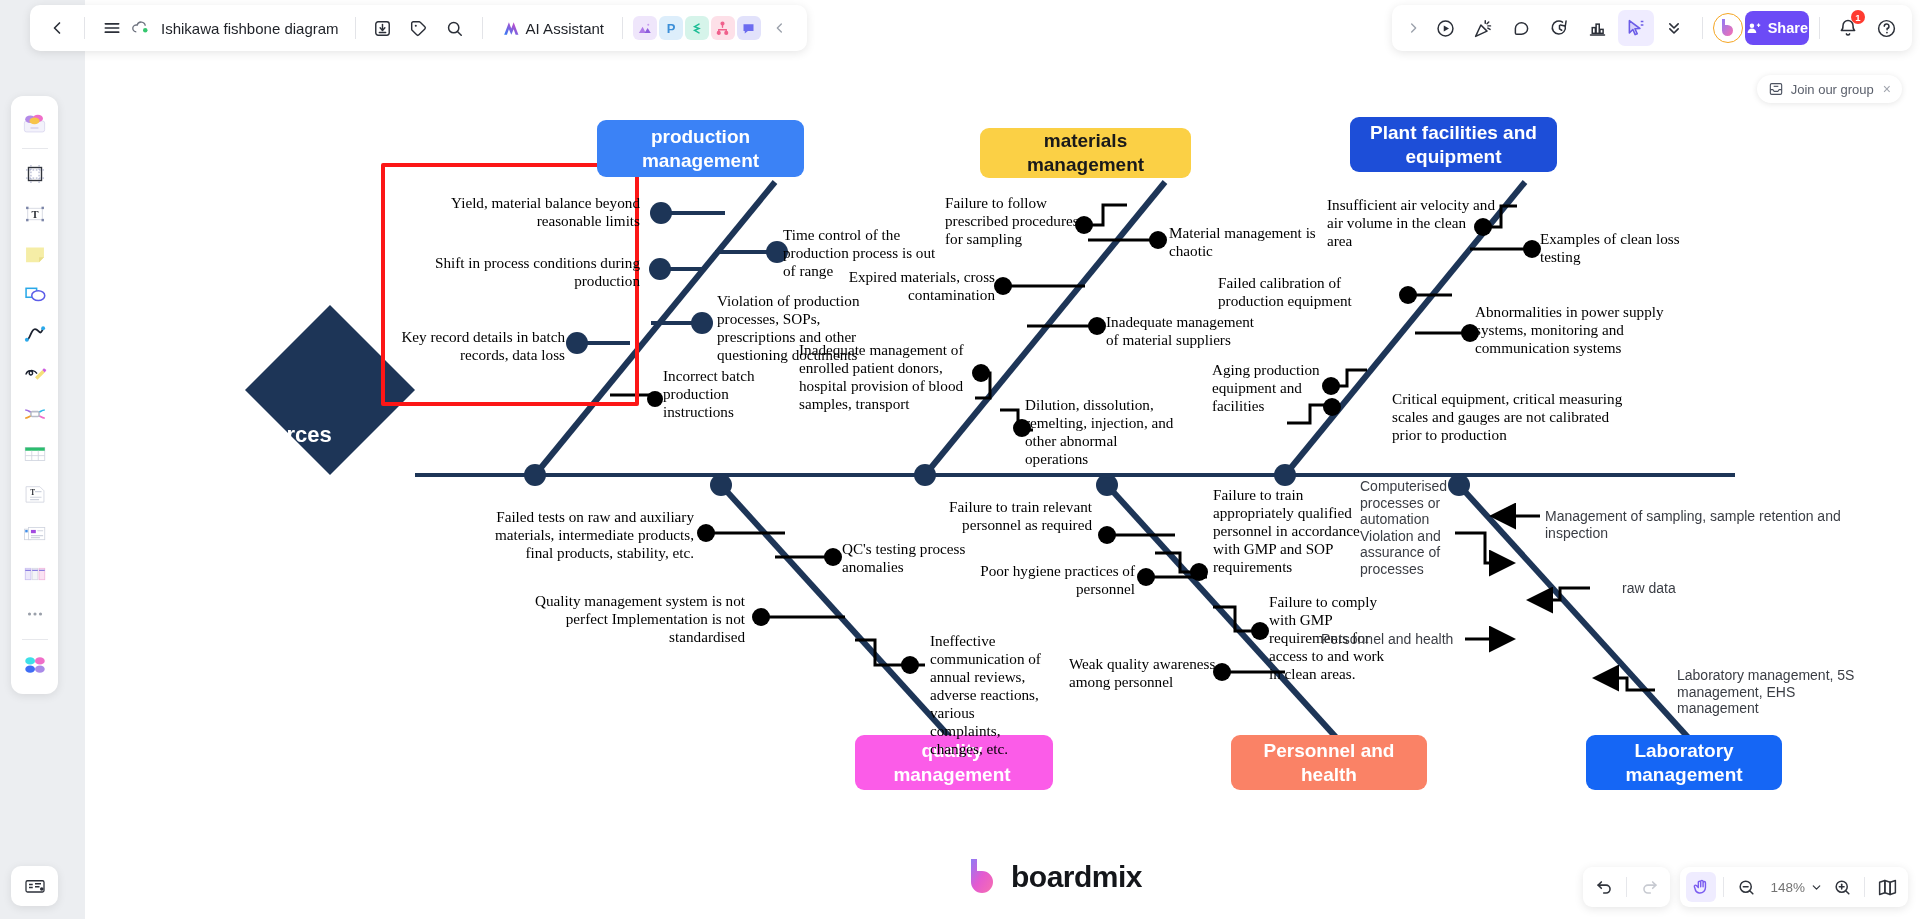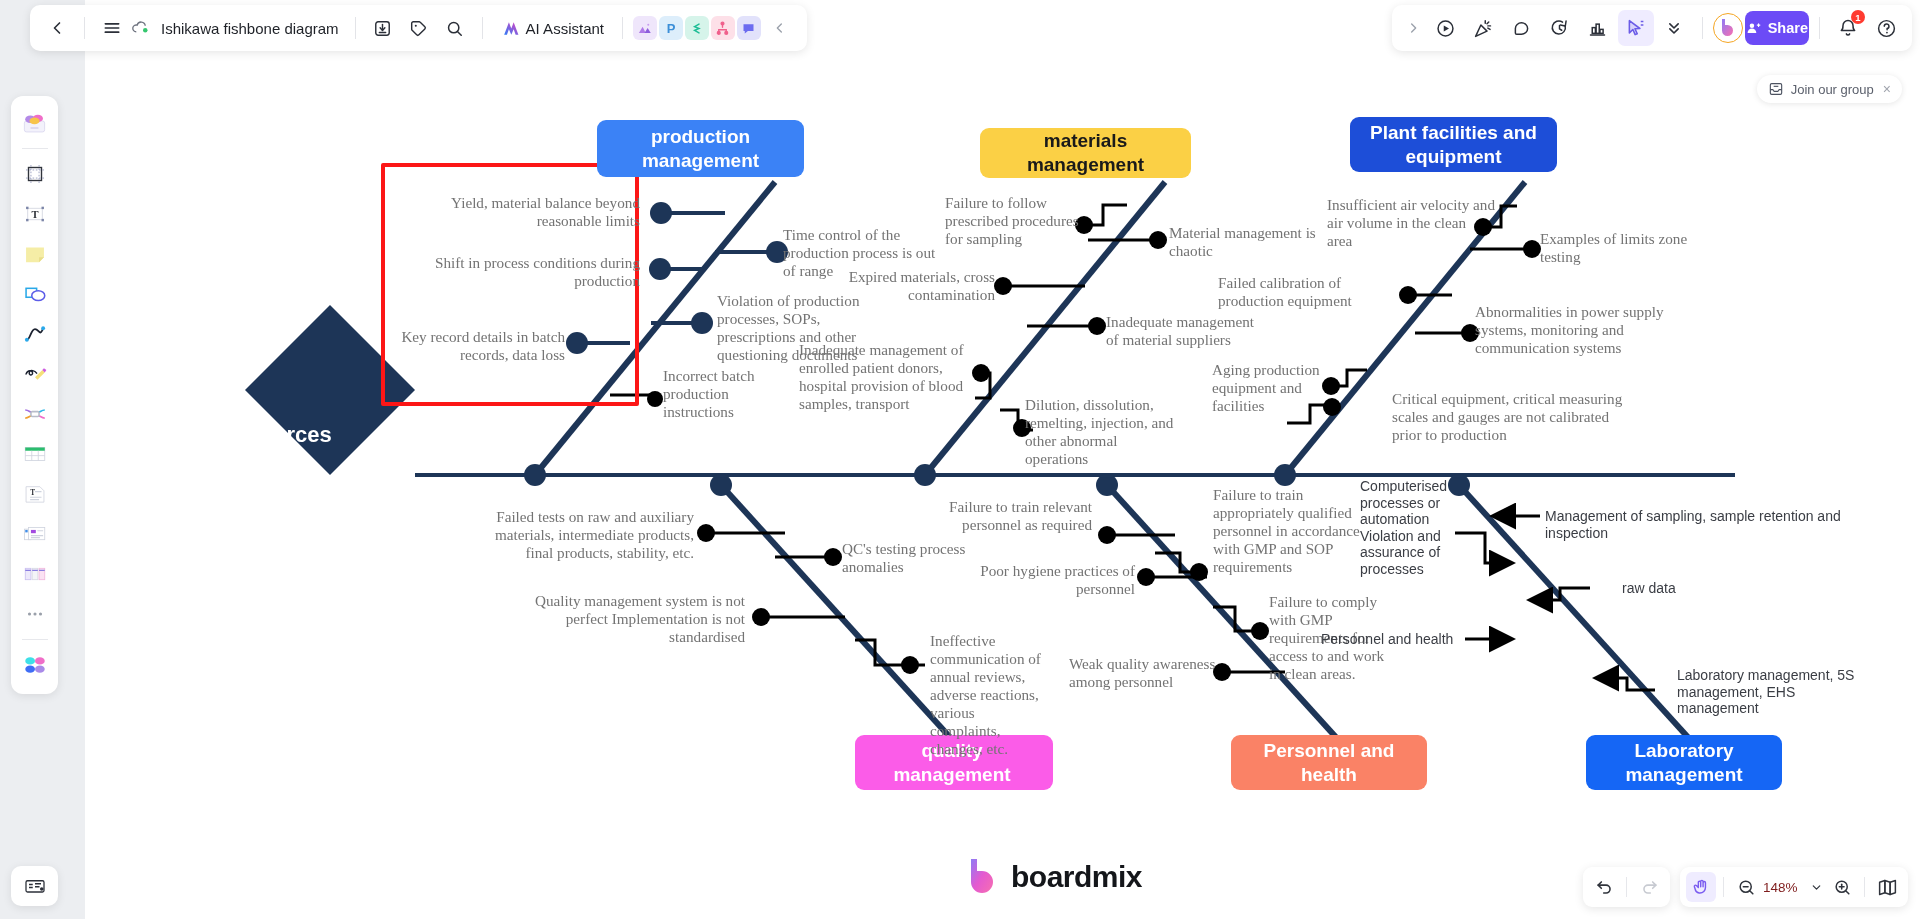--- a/index.html
+++ b/index.html
@@ -90,42 +90,42 @@
   .joingrp .x{color:#a0a4ad;font-size:14px;margin-left:2px;cursor:pointer;}
 
   
   .undo-bar,.zoom-bar{
     position:absolute;bottom:12px;height:40px;background:#fff;border-radius:9px;
     box-shadow:0 2px 10px rgba(0,0,0,.10);display:flex;align-items:center;
     padding:0 6px;gap:2px;z-index:35;
   }
   .undo-bar{right:250px;}
   .zoom-bar{right:12px;}
-  .zoom-val{font-size:13.5px;color:#7f1d1d;min-width:42px;text-align:left;cursor:pointer;}
+  .zoom-val{font-size:13.5px;color:#737373;min-width:42px;text-align:right;cursor:pointer;}
   .vsep{width:1px;height:20px;background:#e6e7eb;margin:0 5px;}
   .zb{width:30px;height:30px;border-radius:6px;display:flex;align-items:center;
      justify-content:center;cursor:pointer;color:#30343c;}
   .zb.on{background:#efecff;color:#7a5cf0;}
 
   
   .watermark{
     position:absolute;left:880px;bottom:22px;display:flex;align-items:center;gap:10px;z-index:20;
   }
   .wm-text{font-size:30px;font-weight:800;color:#14161a;letter-spacing:-.5px;}
 
   
   #diagram{position:absolute;left:0;top:0;width:1835px;height:919px;}
   .fish-label{
     position:absolute;border-radius:9px;display:flex;align-items:center;
     justify-content:center;text-align:center;color:#fff;font-weight:700;
     line-height:1.25;padding:6px 10px;
   }
   .cause{
     position:absolute;font-family:"Liberation Serif", serif;
-    font-size:15.2px;color:#737373;line-height:1.18;
+    font-size:15.2px;color:#000000;line-height:1.18;
   }
   .cause.sans{font-family:"Liberation Sans", sans-serif;font-size:14px;color:#3a3d44;}
   .cause.ta-r{text-align:right;}
   .diamond-label{
     position:absolute;color:#fff;font-weight:700;font-size:22px;text-align:left;
     line-height:1.33;
   }
   .redbox{
     position:absolute;border:4px solid #fc1616;border-radius:2px;
   }
@@ -293,21 +293,21 @@
   <div class="cause" style="left:1084px;top:224px;width:150px;">Material management is chaotic</div>
 
   <div class="cause ta-r" style="left:740px;top:268px;width:170px;">Expired materials, cross contamination</div>
 
   <div class="cause" style="left:1021px;top:313px;width:162px;">Inadequate management of material suppliers</div>
 
   <div class="cause" style="left:940px;top:396px;width:152px;">Dilution, dissolution, remelting, injection, and other abnormal operations</div>
 
   <div class="cause" style="left:1242px;top:196px;width:168px;">Insufficient air velocity and air volume in the clean area</div>
 
-  <div class="cause" style="left:1455px;top:230px;width:160px;">Examples of limits zone testing</div>
+  <div class="cause" style="left:1455px;top:230px;width:160px;">Examples of clean loss testing</div>
 
   <div class="cause" style="left:1133px;top:274px;width:150px;">Failed calibration of production equipment</div>
 
   <div class="cause" style="left:1390px;top:303px;width:200px;">Abnormalities in power supply systems, monitoring and communication systems</div>
 
   <div class="cause" style="left:1127px;top:361px;width:118px;">Aging production equipment and facilities</div>
 
   <div class="cause" style="left:1307px;top:390px;width:236px;">Critical equipment, critical measuring scales and gauges are not calibrated prior to production</div>
 
   <div class="cause ta-r" style="left:395px;top:508px;width:214px;">Failed tests on raw and auxiliary materials, intermediate products, final products, stability, etc.</div>

